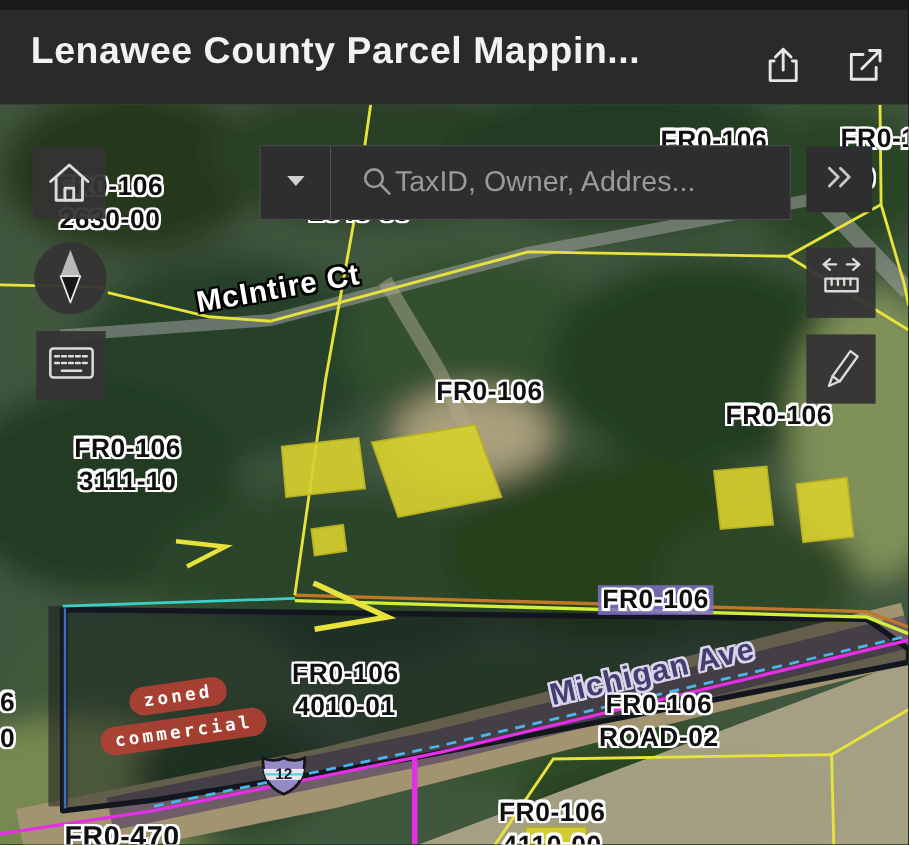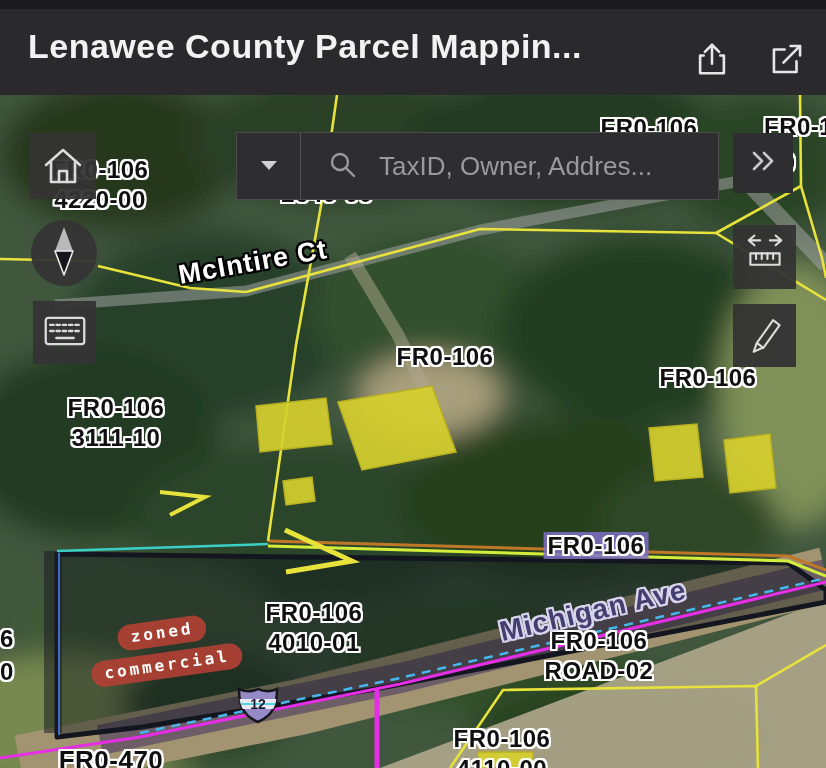--- a/index.html
+++ b/index.html
@@ -24,21 +24,21 @@
   .road-label{position:absolute;z-index:2;font:700 27px "Liberation Sans",sans-serif;color:#fff;white-space:nowrap;letter-spacing:1px;
     text-shadow:-2px -2px 0 #000,2px -2px 0 #000,-2px 2px 0 #000,2px 2px 0 #000,0 -2px 0 #000,0 2px 0 #000,-2px 0 0 #000,2px 0 0 #000;}
   .road-label.michigan{font-size:28px;color:#453f70;
     text-shadow:-2px -2px 0 #d9d5ee,2px -2px 0 #d9d5ee,-2px 2px 0 #d9d5ee,2px 2px 0 #d9d5ee,0 -2px 0 #d9d5ee,0 2px 0 #d9d5ee,-2px 0 0 #d9d5ee,2px 0 0 #d9d5ee;}
 
   .pill{position:absolute;z-index:3;background:rgba(178,64,52,.9);color:#fff;font:600 16px/1 "DejaVu Sans Mono",monospace;letter-spacing:3px;padding:5px 13px;border-radius:15px;transform:translate(-50%,-50%) rotate(-8deg);white-space:nowrap;}
 
   
   .searchbar{position:absolute;left:237px;top:38px;width:481px;height:66px;background:#2e2e30;box-shadow:0 0 0 1px #4b4b4b;z-index:5;display:flex;align-items:center;}
   .search-caret{width:63px;height:100%;display:flex;align-items:center;justify-content:center;border-right:1px solid #525252;cursor:pointer;flex:none;}
-  .search-main{display:flex;align-items:center;flex:1;padding-left:26px;gap:20px;}
+  .search-main{display:flex;align-items:flex-start;flex:1;padding-left:26px;}
   .search-main input{background:transparent;border:none;outline:none;font:400 26px "Liberation Sans",sans-serif;color:#d8d8d8;width:300px;}
   .search-main input::placeholder{color:#9a9a9a;}
   .expand-btn{position:absolute;left:733px;top:38px;width:60px;height:60px;background:#2e2e30;z-index:5;display:flex;align-items:center;justify-content:center;cursor:pointer;}
 
   
   .tool{position:absolute;background:rgba(52,52,52,.95);z-index:5;display:flex;align-items:center;justify-content:center;cursor:pointer;}
   .tool svg{stroke:#dcdcdc;fill:none;stroke-width:2.6;stroke-linecap:round;stroke-linejoin:round;}
   .tool.round{border-radius:50%;}
 </style>
 </head>
@@ -146,21 +146,21 @@
         <g clip-path="url(#shieldclip)">
           <rect x="0" y="13" width="42" height="10" fill="#e9e9f2"></rect>
           <path d="M0 18 H42" stroke="#56d2d8" stroke-width="2"></path>
         </g>
         <text x="21" y="22.5" text-anchor="middle" font-family="Liberation Sans, sans-serif" font-size="14" font-weight="700" fill="#1a1a33">12</text>
       </g>
     </svg>
 
     <div class="plabel" style="left:100px;top:60px;">
       <div>FR0-106</div>
-      <div>4220-00</div>
+      <div>2630-00</div>
     </div>
     <div class="plabel" style="left:649px;top:18px;">
       <div>FR0-106</div>
     </div>
     <div class="plabel" style="left:327px;top:84px;z-index:2;">
       <div>2640-00</div>
     </div>
     <div class="plabel frag" style="left:764px;top:17px;">
       <div>FR0-1</div>
     </div>

